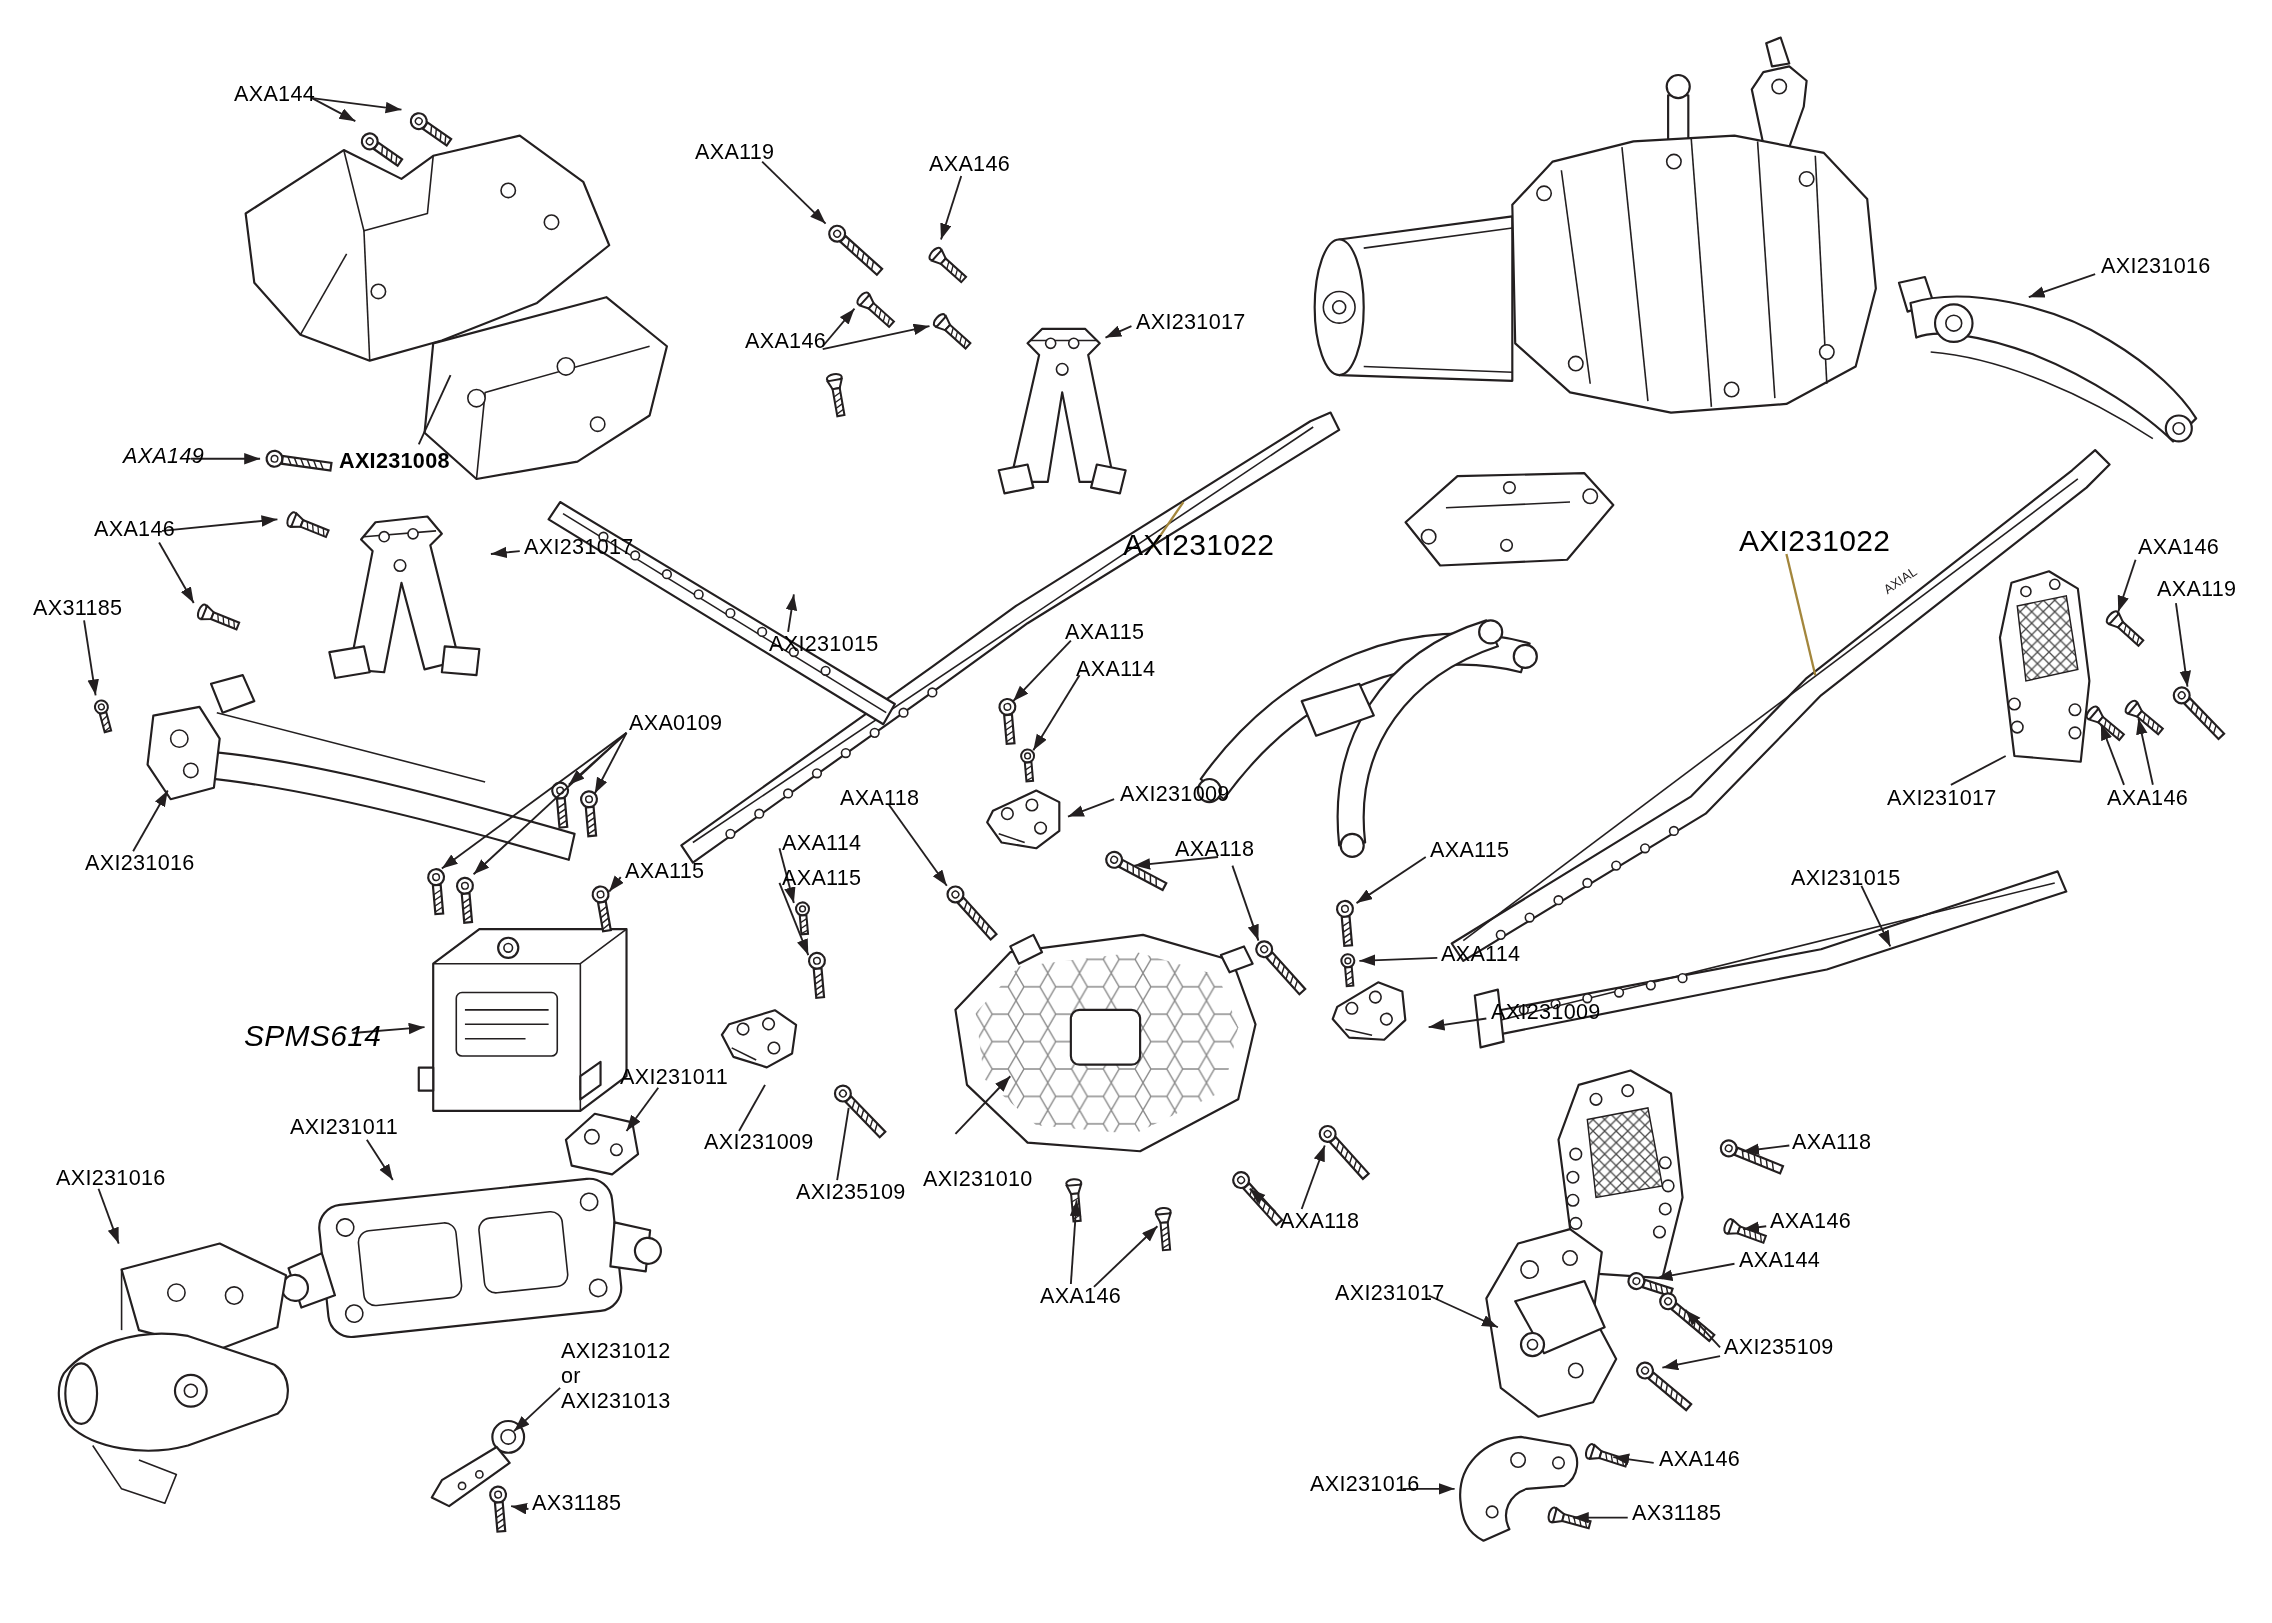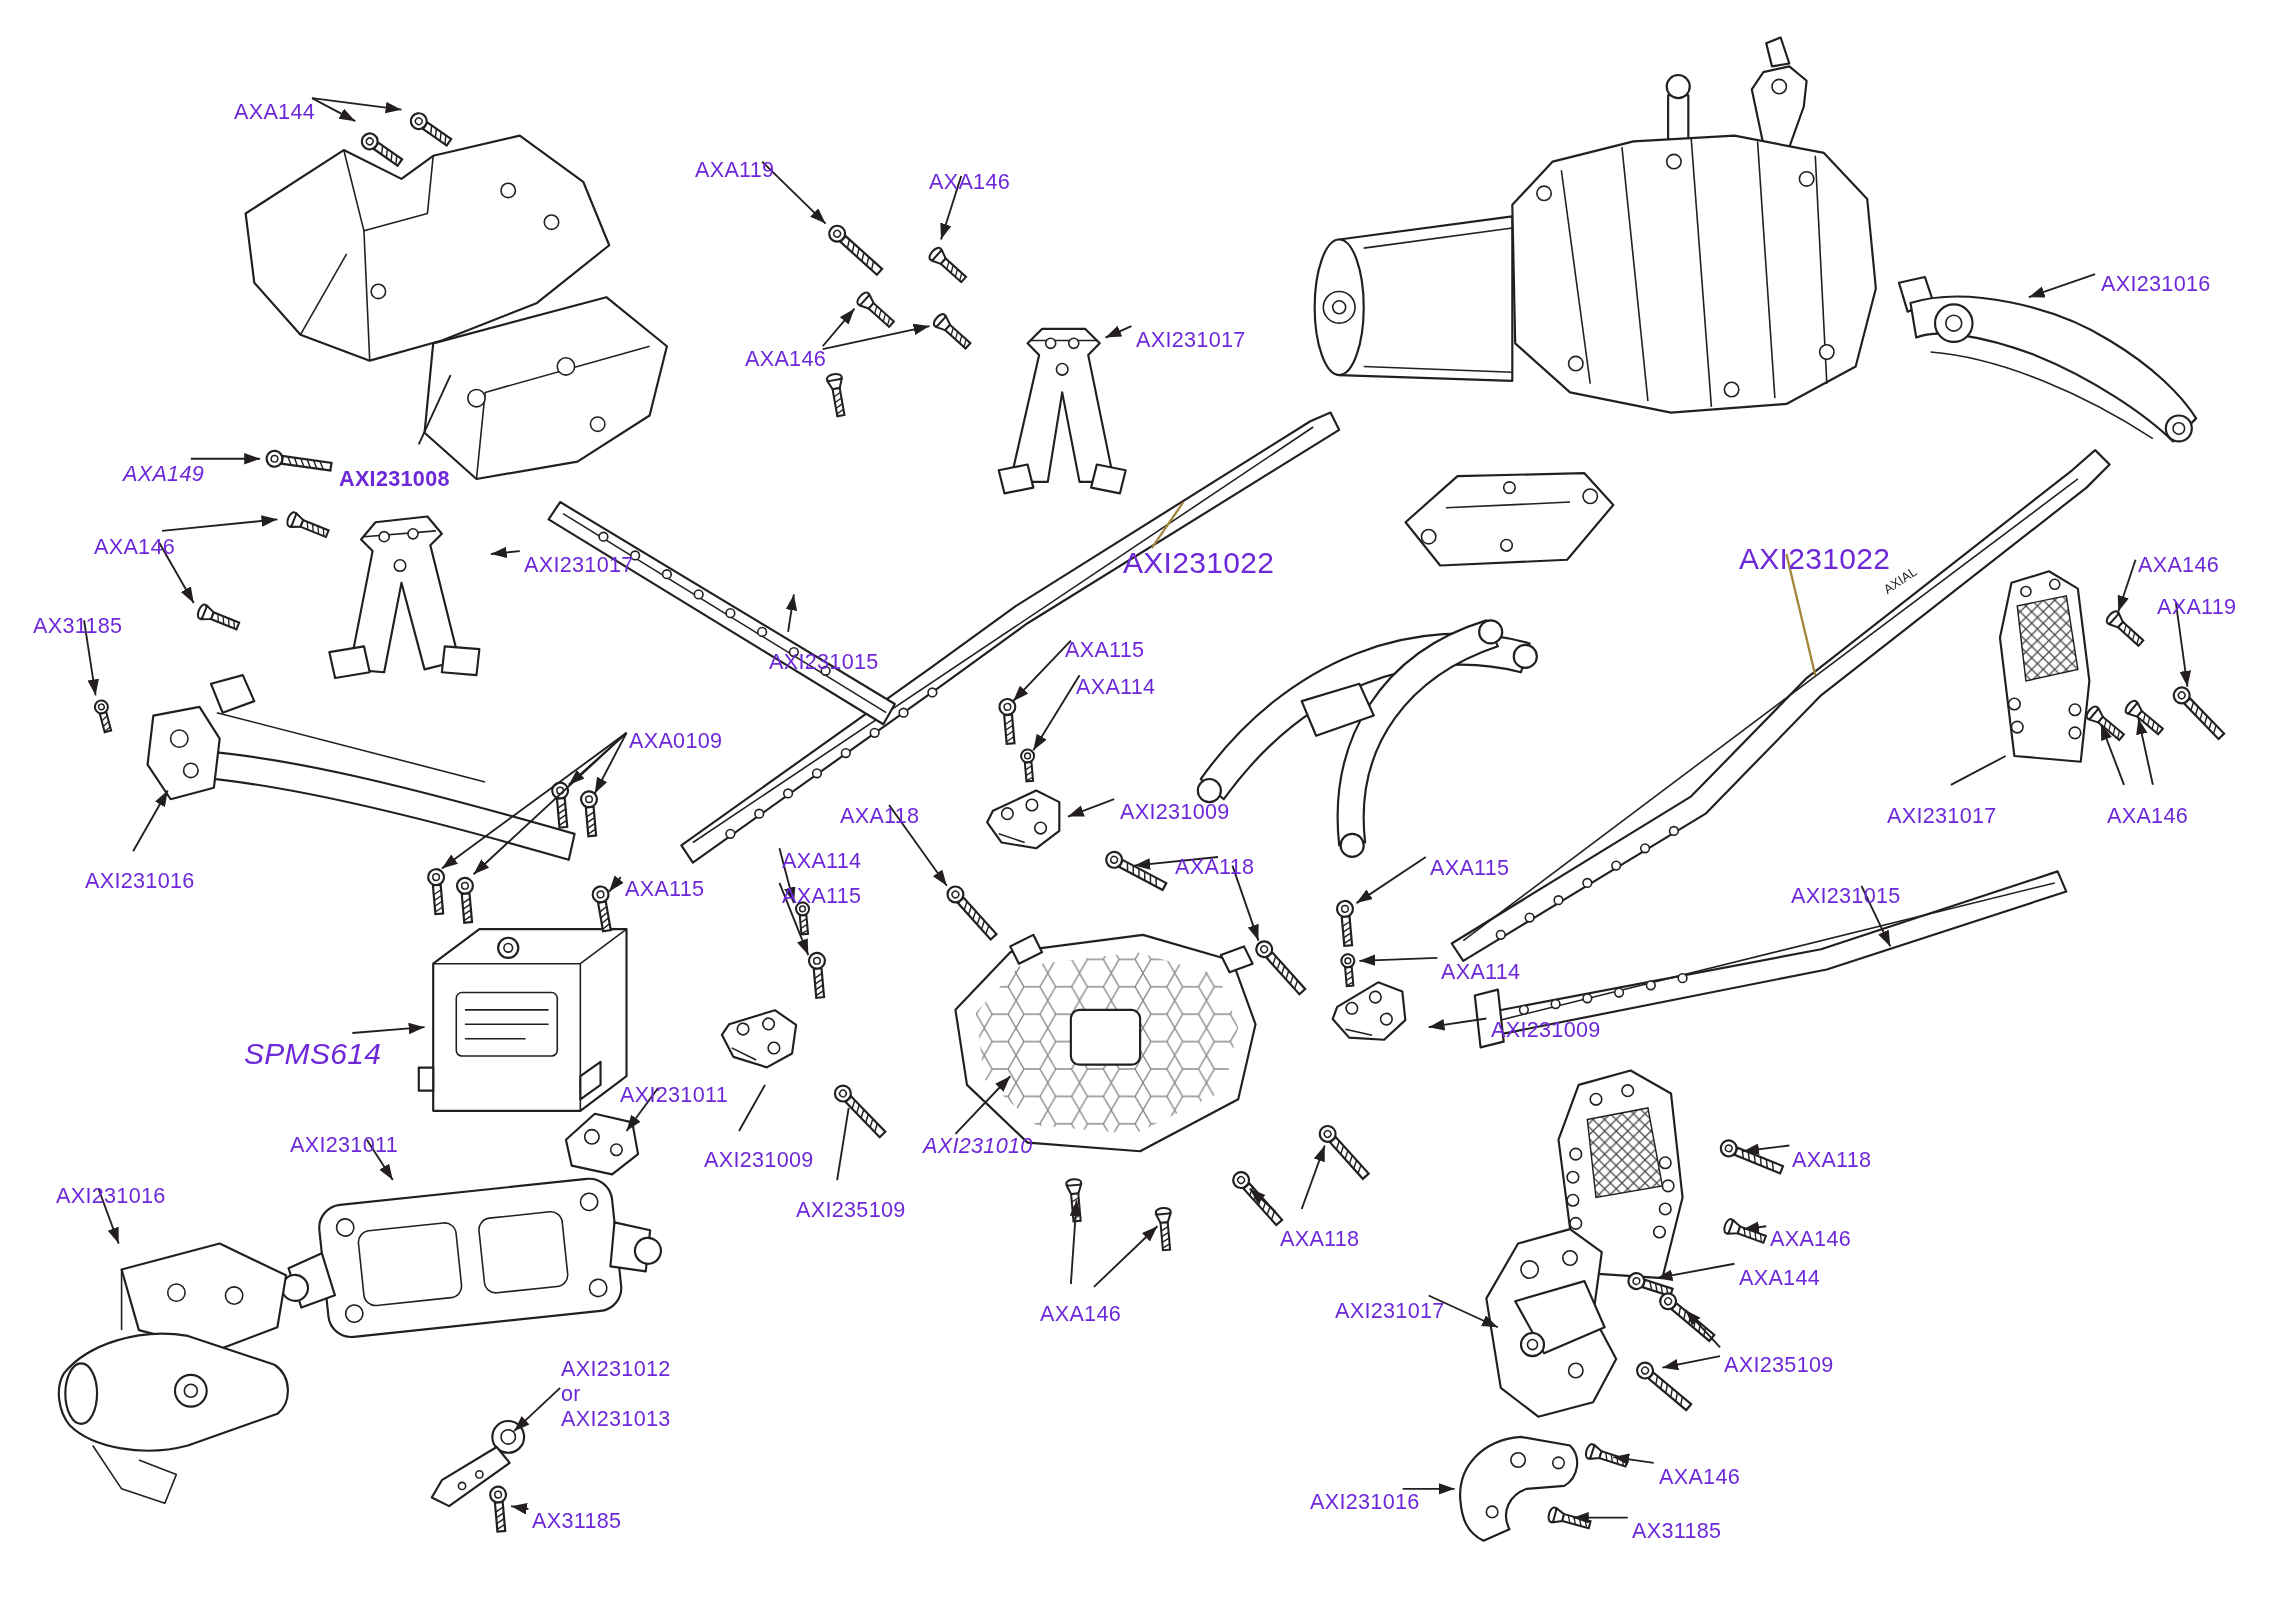--- a/index.html
+++ b/index.html
@@ -2,26 +2,25 @@
 <html style="font-size:11.5px"><head>
 <meta charset="utf-8">
 <style>
   html,body{margin:0;padding:0;background:#ffffff;}
   body{width:2273px;height:1623px;font-family:"Liberation Sans",sans-serif;}
   #stage{position:relative;width:2273px;height:1623px;background:#ffffff;overflow:hidden;}
   #art{position:absolute;left:0;top:0;width:2273px;height:1623px;}
   #labels{position:absolute;left:0;top:0;width:100%;height:100%;pointer-events:none;}
   .plabel{
     position:absolute;
-    color:#6d28d9;
+    color:#000000;
     font-size:21.6px;
     line-height:1.15;
     letter-spacing:0.3px;
     white-space:pre-line;
-    margin-top:18px;
   }
   .plabel.lg{font-size:30px;}
   .pt{fill:#ffffff;stroke:#231f20;stroke-width:1.5;stroke-linejoin:round;}
   .ln{fill:none;stroke:#231f20;stroke-width:1.1;stroke-linejoin:round;}
   .hole{fill:#ffffff;stroke:#231f20;stroke-width:1.1;}
   .ld{fill:none;stroke:#231f20;stroke-width:1.3;}
   .ldg{fill:none;stroke:#a3863c;stroke-width:1.6;}
 </style>
 </head>
 <body>
@@ -468,21 +467,21 @@
       <div class="plabel" style="left: 1175px; top: 837px;">AXA118</div>
       <div class="plabel" style="left: 1430px; top: 838px;">AXA115</div>
       <div class="plabel" style="left: 625px; top: 859px;">AXA115</div>
       <div class="plabel" style="left: 85px; top: 851px;">AXI231016</div>
       <div class="plabel" style="left: 1441px; top: 942px;">AXA114</div>
       <div class="plabel" style="left: 1491px; top: 1000px;">AXI231009</div>
       <div class="plabel lg" style="left: 244px; top: 1019px; font-style: italic;">SPMS614</div>
       <div class="plabel" style="left: 620px; top: 1065px;">AXI231011</div>
       <div class="plabel" style="left: 290px; top: 1115px;">AXI231011</div>
       <div class="plabel" style="left: 704px; top: 1130px;">AXI231009</div>
-      <div class="plabel" style="left: 923px; top: 1116px; font-style: italic;">AXI231010</div>
+      <div class="plabel" style="left: 923px; top: 1167px;">AXI231010</div>
       <div class="plabel" style="left: 796px; top: 1180px;">AXI235109</div>
       <div class="plabel" style="left: 1280px; top: 1209px;">AXA118</div>
       <div class="plabel" style="left: 56px; top: 1166px;">AXI231016</div>
       <div class="plabel" style="left: 1040px; top: 1284px;">AXA146</div>
       <div class="plabel" style="left: 561px; top: 1339px;">AXI231012
 or
 AXI231013</div>
       <div class="plabel" style="left: 532px; top: 1491px;">AX31185</div>
       <div class="plabel" style="left: 2101px; top: 254px;">AXI231016</div>
       <div class="plabel lg" style="left: 1739px; top: 524px;">AXI231022</div>

